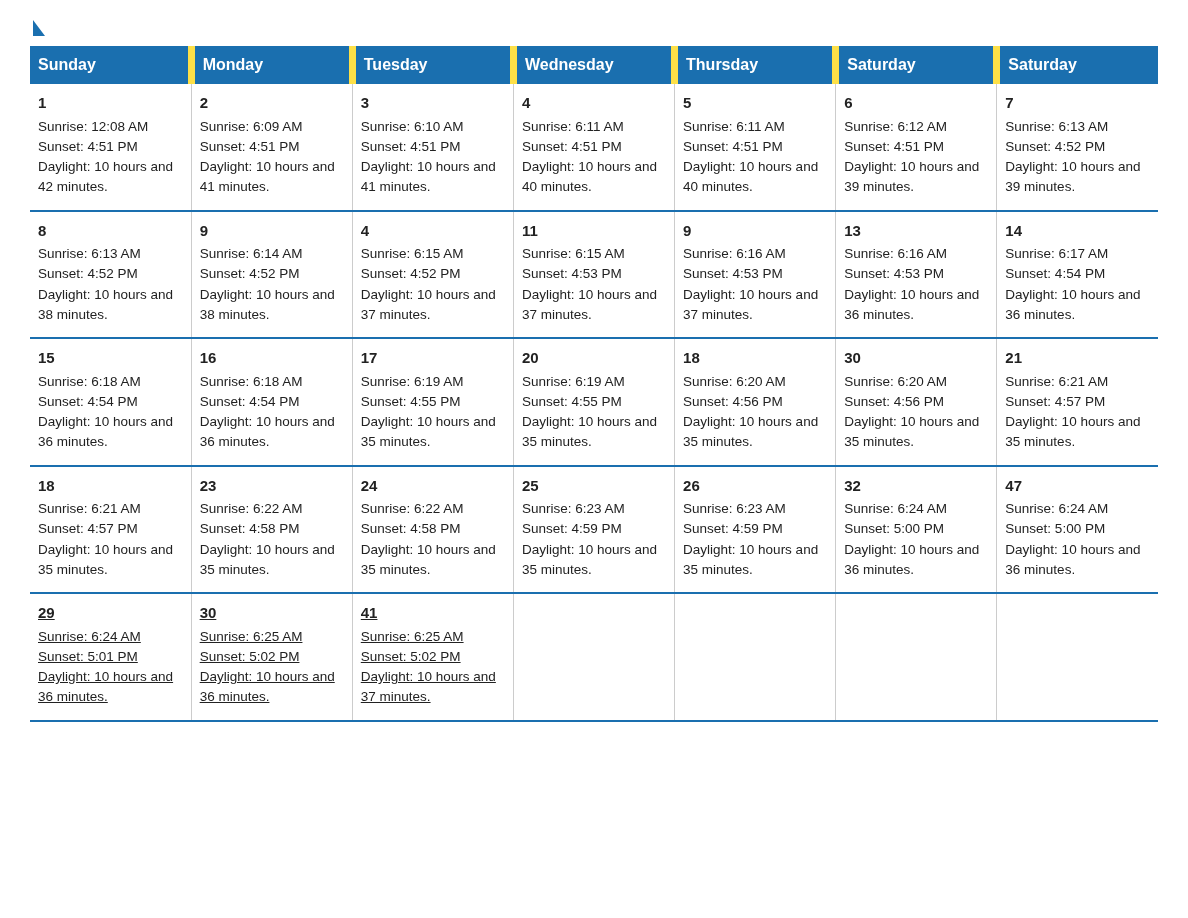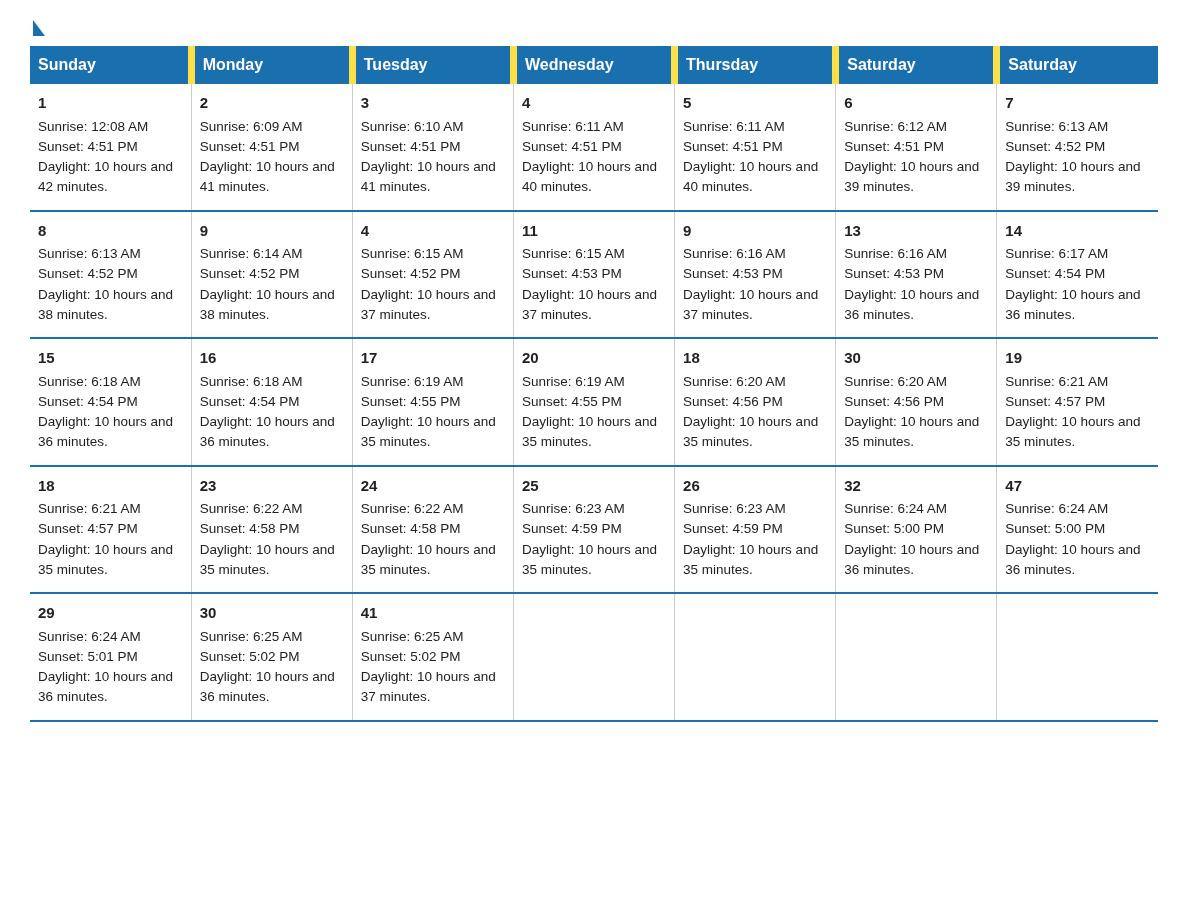--- a/index.html
+++ b/index.html
@@ -60,21 +60,21 @@
       width: calc(100% / 7);
     }
     tbody td:last-child { border-right: none; }
     .day-num {
       font-size: 15px;
       font-weight: bold;
       display: block;
       margin-bottom: 2px;
     }
     .empty-cell { background: #fff; }
-    tbody tr:last-child { border-bottom: 2px solid #1a6faf; }
+    tbody tr:last-child { border-bottom: 2px solid #1a6faf; text-decoration: underline; }
 
     
     .logo-wrap {
       display: flex;
       flex-direction: column;
     }
     .logo-line1 {
       display: flex;
       align-items: center;
       font-size: 30px;
@@ -147,21 +147,21 @@
         <td><span class="day-num">13</span><span>Sunrise: 6:16 AM</span><br><span>Sunset: 4:53 PM</span><br><span>Daylight: 10 hours and 36 minutes.</span></td>
         <td><span class="day-num">14</span><span>Sunrise: 6:17 AM</span><br><span>Sunset: 4:54 PM</span><br><span>Daylight: 10 hours and 36 minutes.</span></td>
       </tr>
       <tr>
         <td><span class="day-num">15</span><span>Sunrise: 6:18 AM</span><br><span>Sunset: 4:54 PM</span><br><span>Daylight: 10 hours and 36 minutes.</span></td>
         <td><span class="day-num">16</span><span>Sunrise: 6:18 AM</span><br><span>Sunset: 4:54 PM</span><br><span>Daylight: 10 hours and 36 minutes.</span></td>
         <td><span class="day-num">17</span><span>Sunrise: 6:19 AM</span><br><span>Sunset: 4:55 PM</span><br><span>Daylight: 10 hours and 35 minutes.</span></td>
         <td><span class="day-num">20</span><span>Sunrise: 6:19 AM</span><br><span>Sunset: 4:55 PM</span><br><span>Daylight: 10 hours and 35 minutes.</span></td>
         <td><span class="day-num">18</span><span>Sunrise: 6:20 AM</span><br><span>Sunset: 4:56 PM</span><br><span>Daylight: 10 hours and 35 minutes.</span></td>
         <td><span class="day-num">30</span><span>Sunrise: 6:20 AM</span><br><span>Sunset: 4:56 PM</span><br><span>Daylight: 10 hours and 35 minutes.</span></td>
-        <td><span class="day-num">19</span><span>Sunrise: 6:21 AM</span><br><span>Sunset: 4:57 PM</span><br><span>Daylight: 10 hours and 35 minutes.</span></td>
+        <td><span class="day-num">21</span><span>Sunrise: 6:21 AM</span><br><span>Sunset: 4:57 PM</span><br><span>Daylight: 10 hours and 35 minutes.</span></td>
       </tr>
       <tr>
         <td><span class="day-num">18</span><span>Sunrise: 6:21 AM</span><br><span>Sunset: 4:57 PM</span><br><span>Daylight: 10 hours and 35 minutes.</span></td>
         <td><span class="day-num">23</span><span>Sunrise: 6:22 AM</span><br><span>Sunset: 4:58 PM</span><br><span>Daylight: 10 hours and 35 minutes.</span></td>
         <td><span class="day-num">24</span><span>Sunrise: 6:22 AM</span><br><span>Sunset: 4:58 PM</span><br><span>Daylight: 10 hours and 35 minutes.</span></td>
         <td><span class="day-num">25</span><span>Sunrise: 6:23 AM</span><br><span>Sunset: 4:59 PM</span><br><span>Daylight: 10 hours and 35 minutes.</span></td>
         <td><span class="day-num">26</span><span>Sunrise: 6:23 AM</span><br><span>Sunset: 4:59 PM</span><br><span>Daylight: 10 hours and 35 minutes.</span></td>
         <td><span class="day-num">32</span><span>Sunrise: 6:24 AM</span><br><span>Sunset: 5:00 PM</span><br><span>Daylight: 10 hours and 36 minutes.</span></td>
         <td><span class="day-num">47</span><span>Sunrise: 6:24 AM</span><br><span>Sunset: 5:00 PM</span><br><span>Daylight: 10 hours and 36 minutes.</span></td>
       </tr>

